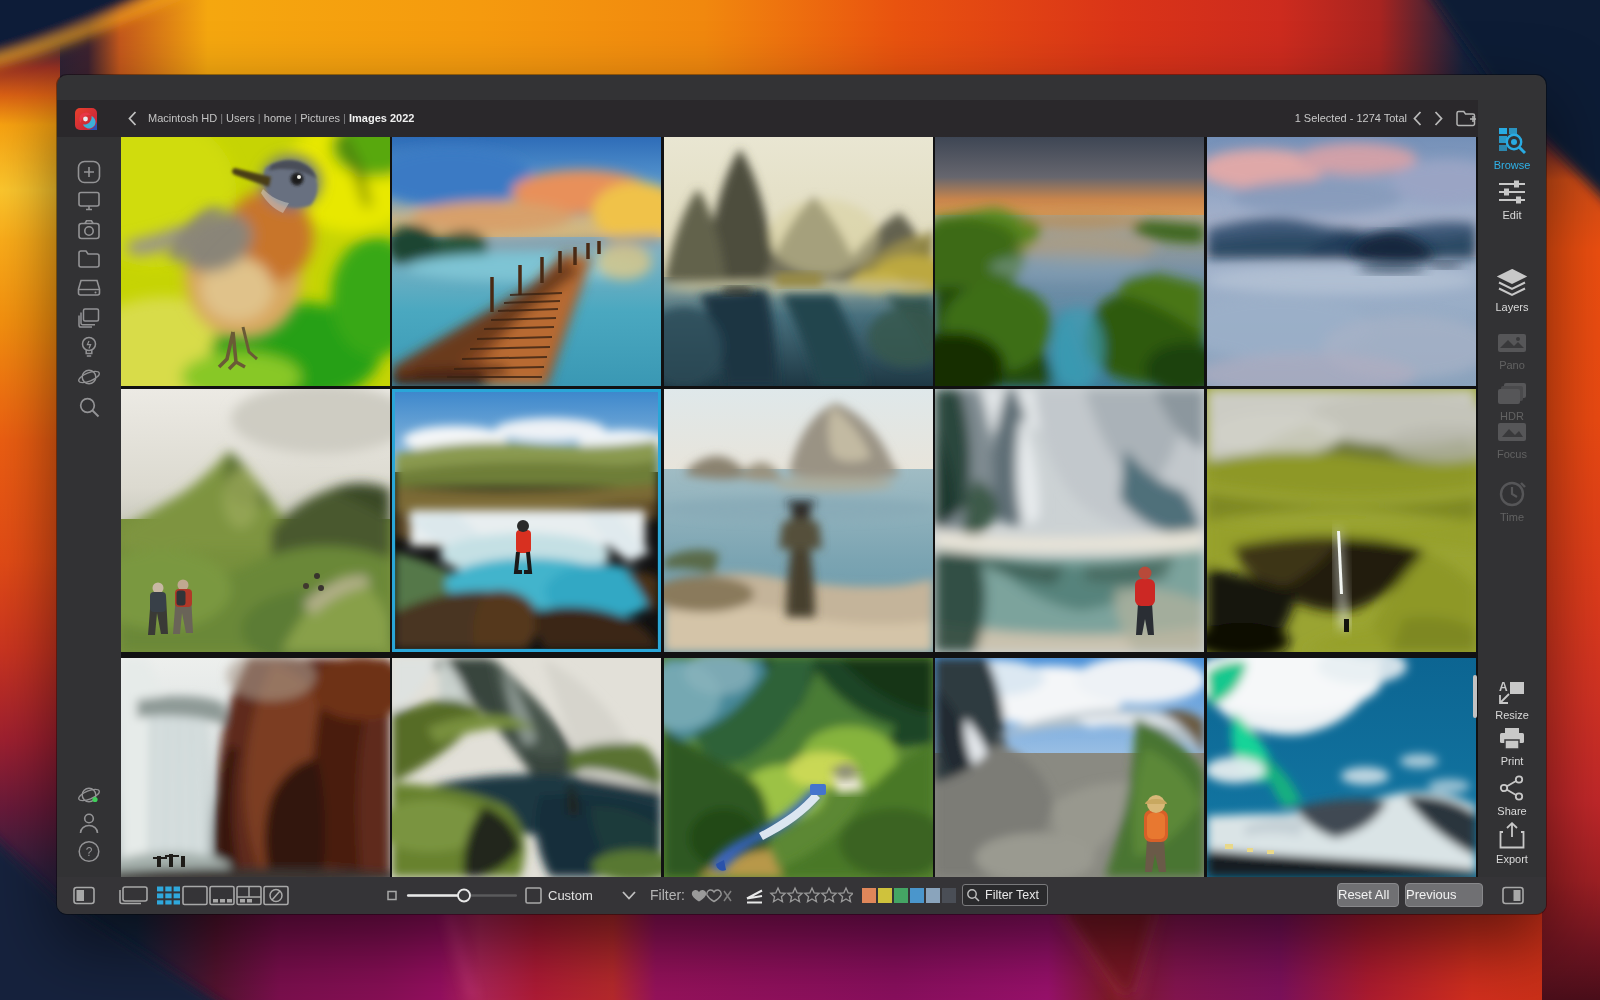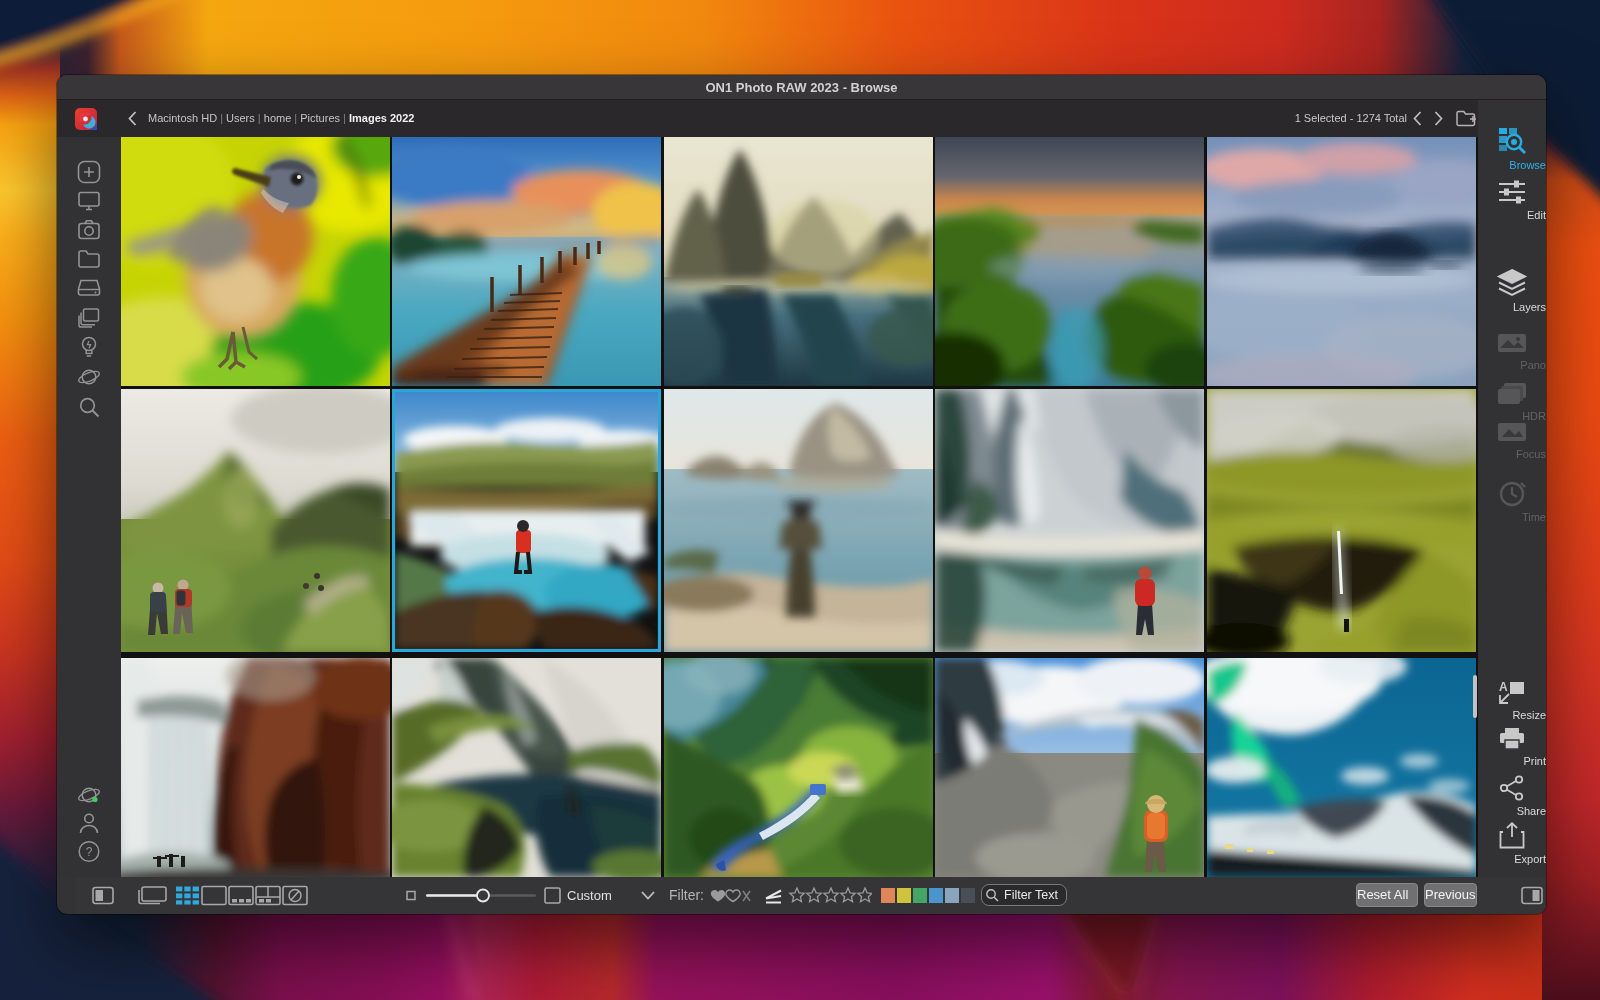--- a/index.html
+++ b/index.html
@@ -10,29 +10,29 @@
     background:#333335; border-radius:10px; overflow:hidden;
     box-shadow:0 30px 70px rgba(0,0,0,.55), 0 0 0 1px rgba(0,0,0,.35);
   }
   #titlebar { position:absolute; left:0; top:0; width:100%; height:25px; background:#393639;
     border-bottom:1px solid #211f22; text-align:center; }
   #titlebar span { font-size:13px; font-weight:bold; color:#d2d0d2; line-height:25px; }
   #crumbbar { position:absolute; left:0; top:25px; width:1421px; height:37px; background:#2a282b; }
   #lsb { position:absolute; left:0; top:62px; width:64px; height:740px; background:#323234; }
   #rsb { position:absolute; right:0; top:25px; width:68px; height:814px; background:#323234; }
   #grid { position:absolute; left:64px; top:62px; width:1357px; height:740px; background:#111112; }
-  #bbar { position:absolute; left:0; top:802px; width:100%; height:37px; background:#353437;margin-left:19px; }
+  #bbar { position:absolute; left:0; top:802px; width:100%; height:37px; background:#353437; }
   .tile { position:absolute; overflow:hidden; }
   .tile svg { position:absolute; left:0; top:0; width:100%; height:100%; display:block; }
   .sel { border:3px solid #2aa6d8; box-shadow:inset 0 0 0 1px #0b2a33; }
   
   .crumb { position:absolute; top:0; height:37px; line-height:37px; font-size:11px; color:#c4c4c4; white-space:nowrap; }
   .appico { position:absolute; left:18px; top:8px; width:22px; height:22px; }
   
-  .mod { position:absolute; width:68px; text-align:right; font-size:11px; color:#c9c9c9; }
+  .mod { position:absolute; width:68px; text-align:center; font-size:11px; color:#c9c9c9; }
   .mod svg { display:block; margin:0 auto 3px auto; }
   .dim { color:#626262; }
   .cyan { color:#2fb1e8; }
   
   .lic { position:absolute; left:0; width:64px; text-align:center; }
   
   .bt { position:absolute; top:0; height:37px; }
   .btn { position:absolute; top:6px; height:24px; background:#707073; border:1px solid #88888b; border-radius:4px;
      color:#f2f2f2; font-size:13px; text-align:left; line-height:22px; }
 </style>
@@ -132,21 +132,20 @@
   </g>
 
   <g filter="url(#wb2)" opacity="0.35">
     <path d="M444,912 L452,912 L478,1000 L468,1000 Z" fill="#d84a8c"></path>
     <path d="M1056,912 L1064,912 L1128,1000 L1120,1000 Z" fill="#d0506a"></path>
     <path d="M1152,912 L1160,912 L1140,1000 L1132,1000 Z" fill="#b03a78"></path>
   </g>
 </svg>
 
 <div id="win">
-  <div id="titlebar"><span>ON1 Photo RAW 2023 - Browse</span></div>
   <div id="crumbbar">
     <svg class="appico" viewBox="0 0 22 22">
       <defs>
           <linearGradient id="on1g" x1="0" y1="0" x2="1" y2="1">
         <stop offset="0" stop-color="#e8412c"></stop>
             <stop offset="1" stop-color="#c41f3e"></stop>
           </linearGradient>
         </defs>
       <rect width="22" height="22" rx="5" fill="url(#on1g)"></rect>
       <path d="M22,9 A11,11 0 0 1 9,22 L22,22 Z" fill="#2a50b8"></path>
@@ -997,25 +996,25 @@
       </g>
     </svg>
     <svg class="bt" style="left:805px" width="95" height="37" viewBox="0 0 95 37">
       <rect x="0" y="11" width="14" height="15" fill="#e0875a"></rect>
       <rect x="16" y="11" width="14" height="15" fill="#cfc23c"></rect>
       <rect x="32" y="11" width="14" height="15" fill="#44a564"></rect>
       <rect x="48" y="11" width="14" height="15" fill="#4a96cc"></rect>
       <rect x="64" y="11" width="14" height="15" fill="#8aa4bc"></rect>
       <rect x="80" y="11" width="14" height="15" fill="#4a4e56"></rect>
     </svg>
-    <div class="bt" style="left:905px;top:7px;width:86px;height:22px;background:#2a2a2c;border:1px solid #7a7a7c;border-radius:8px;color:#e8e8e8;font-size:12.5px;line-height:20px;padding-left:22px">Filter Text</div>
+    <div class="bt" style="left:905px;top:7px;width:86px;height:22px;background:#2a2a2c;border:1px solid #7a7a7c;border-radius:3px;color:#e8e8e8;font-size:12.5px;line-height:20px;padding-left:22px">Filter Text</div>
     <svg class="bt" style="left:909px;top:11px;height:15px" width="14" height="15" viewBox="0 0 14 15">
         <circle cx="6" cy="6" r="4.2" fill="none" stroke="#c0c0c0" stroke-width="1.4"></circle>
         <path d="M9.2,9.2 L13,13" stroke="#c0c0c0" stroke-width="1.5"></path>
       </svg>
     <div class="btn" style="left:1280px;width:62px">Reset All</div>
-    <div class="btn" style="left:1348px;width:53px">Previous</div>
+    <div class="btn" style="left:1348px;width:78px">Previous</div>
     <svg class="bt" style="left:1443px" width="26" height="37" viewBox="0 0 26 37">
         <rect x="3" y="10.5" width="20" height="16" rx="2.5" fill="none" stroke="#a8a8a8" stroke-width="1.6"></rect>
         <rect x="13.5" y="13" width="7" height="11" fill="#a8a8a8"></rect>
       </svg>
   </div>
 </div>
 
 </body></html>

